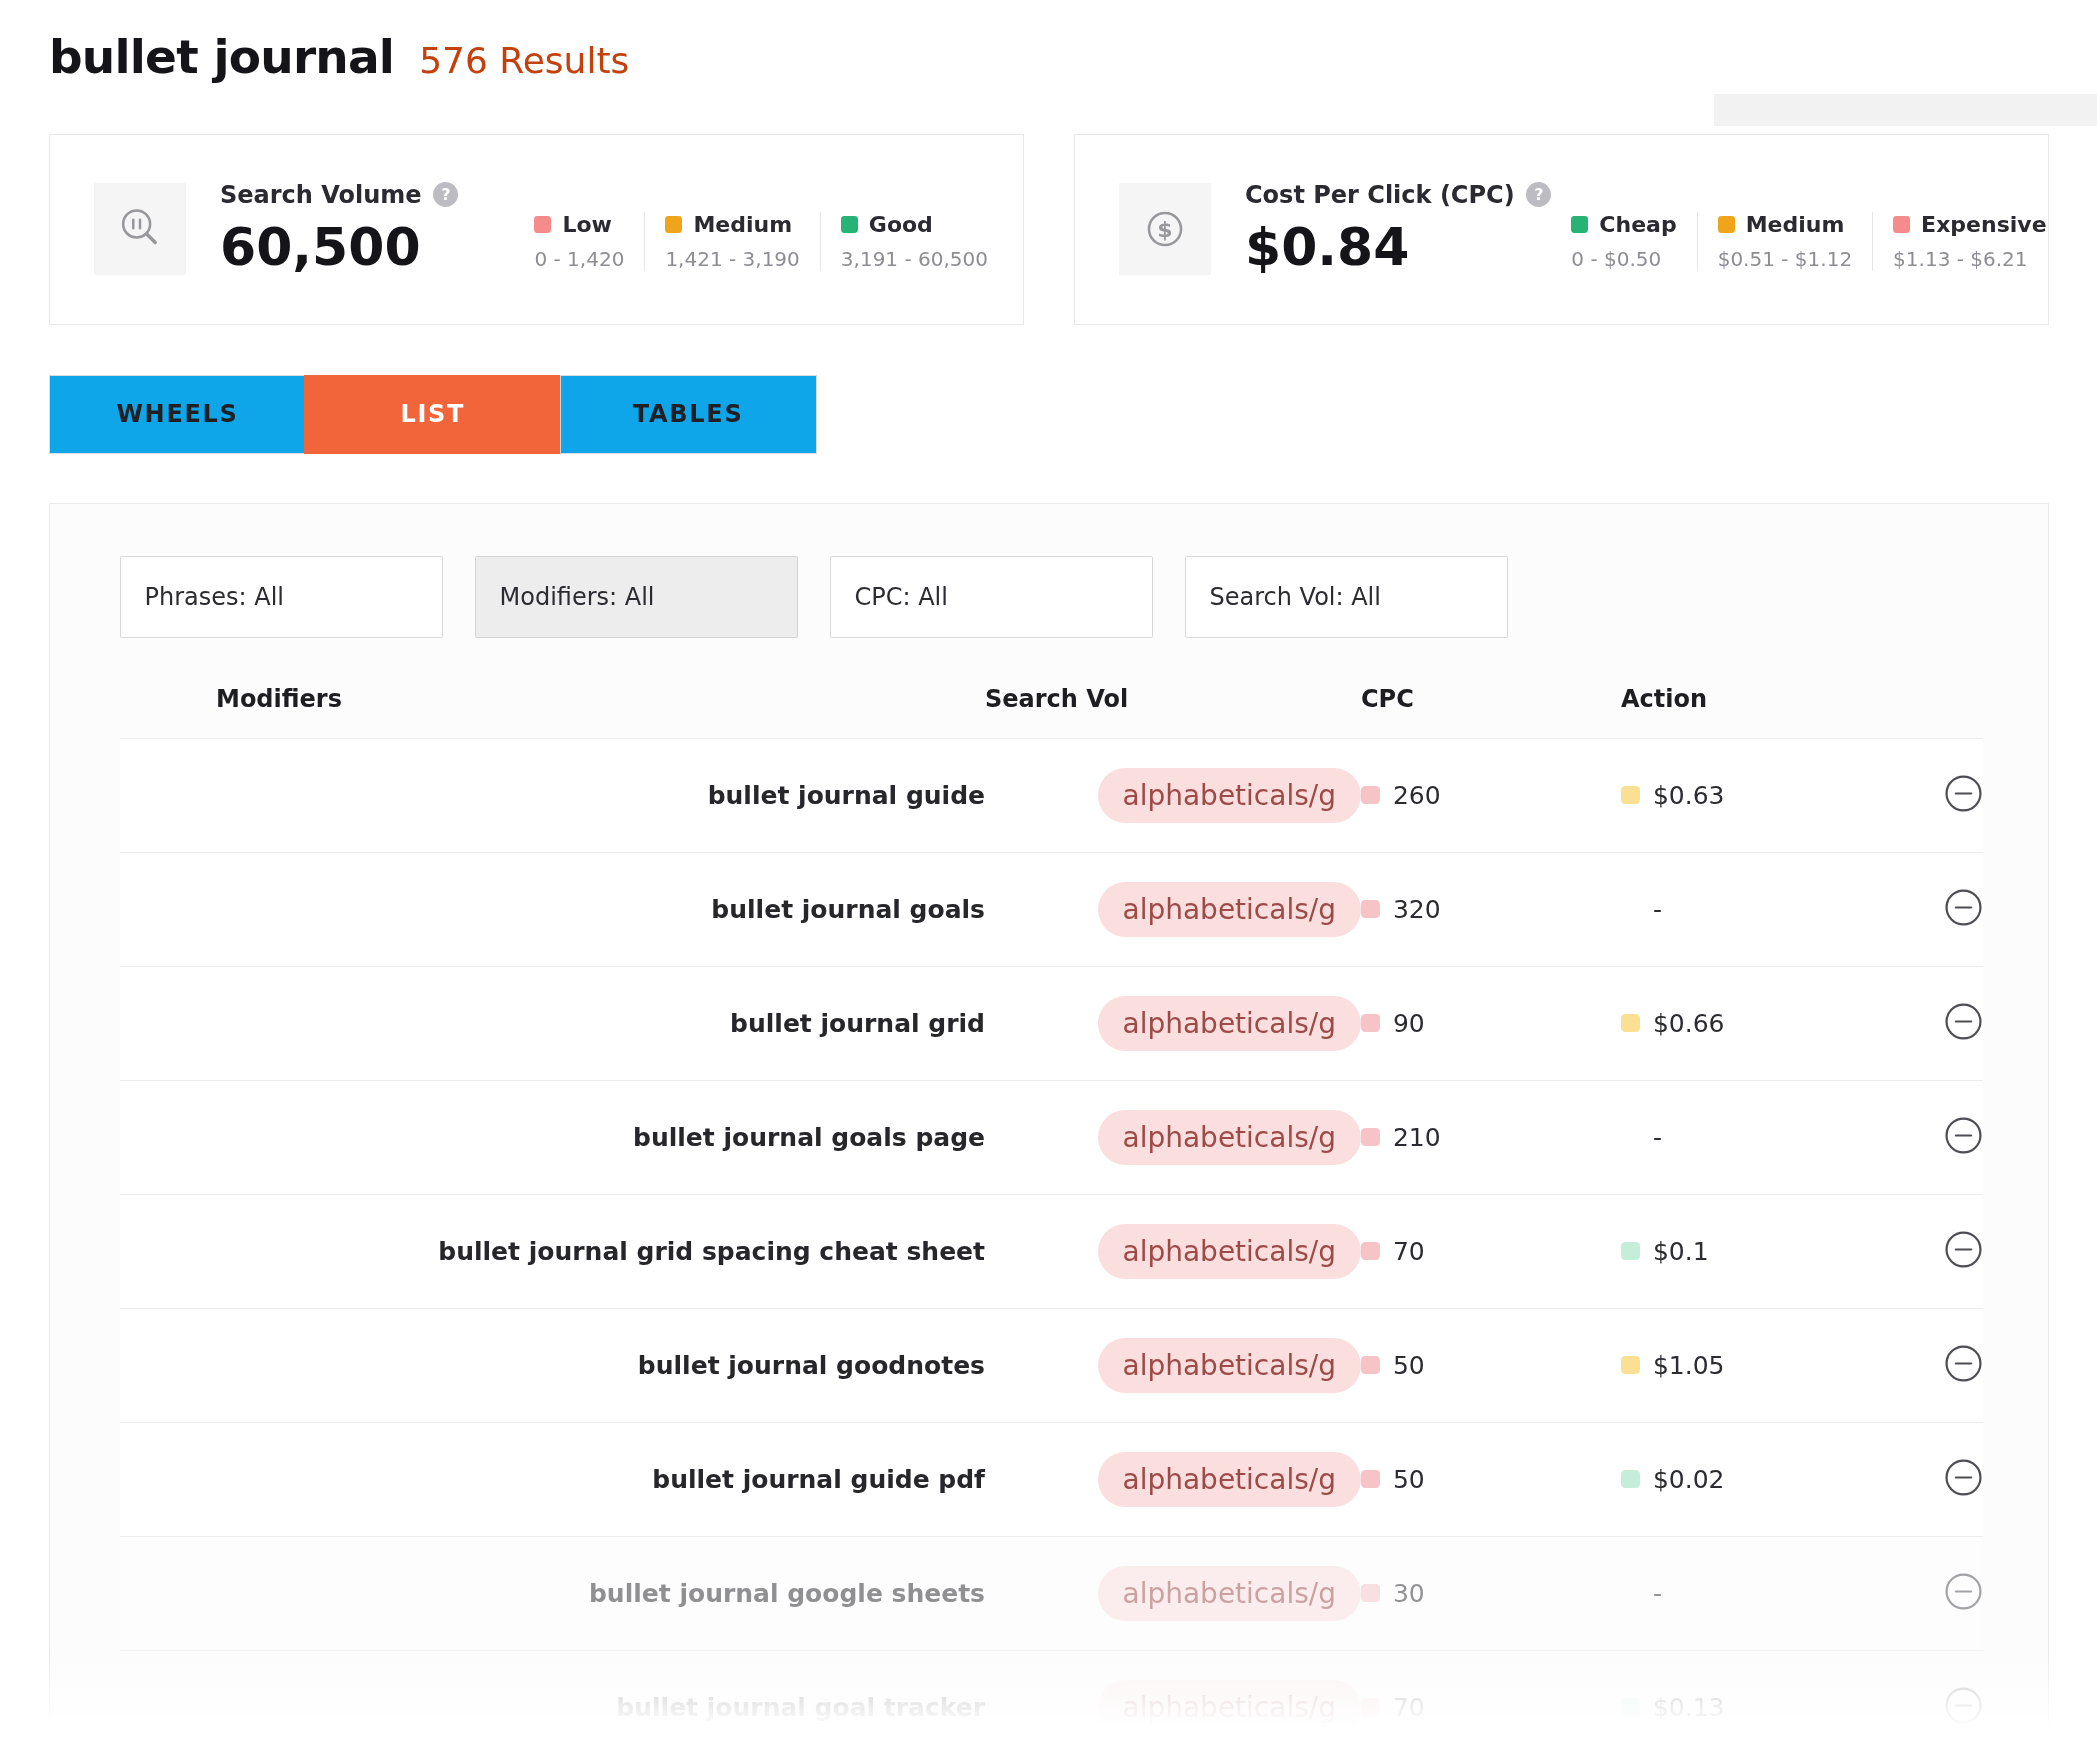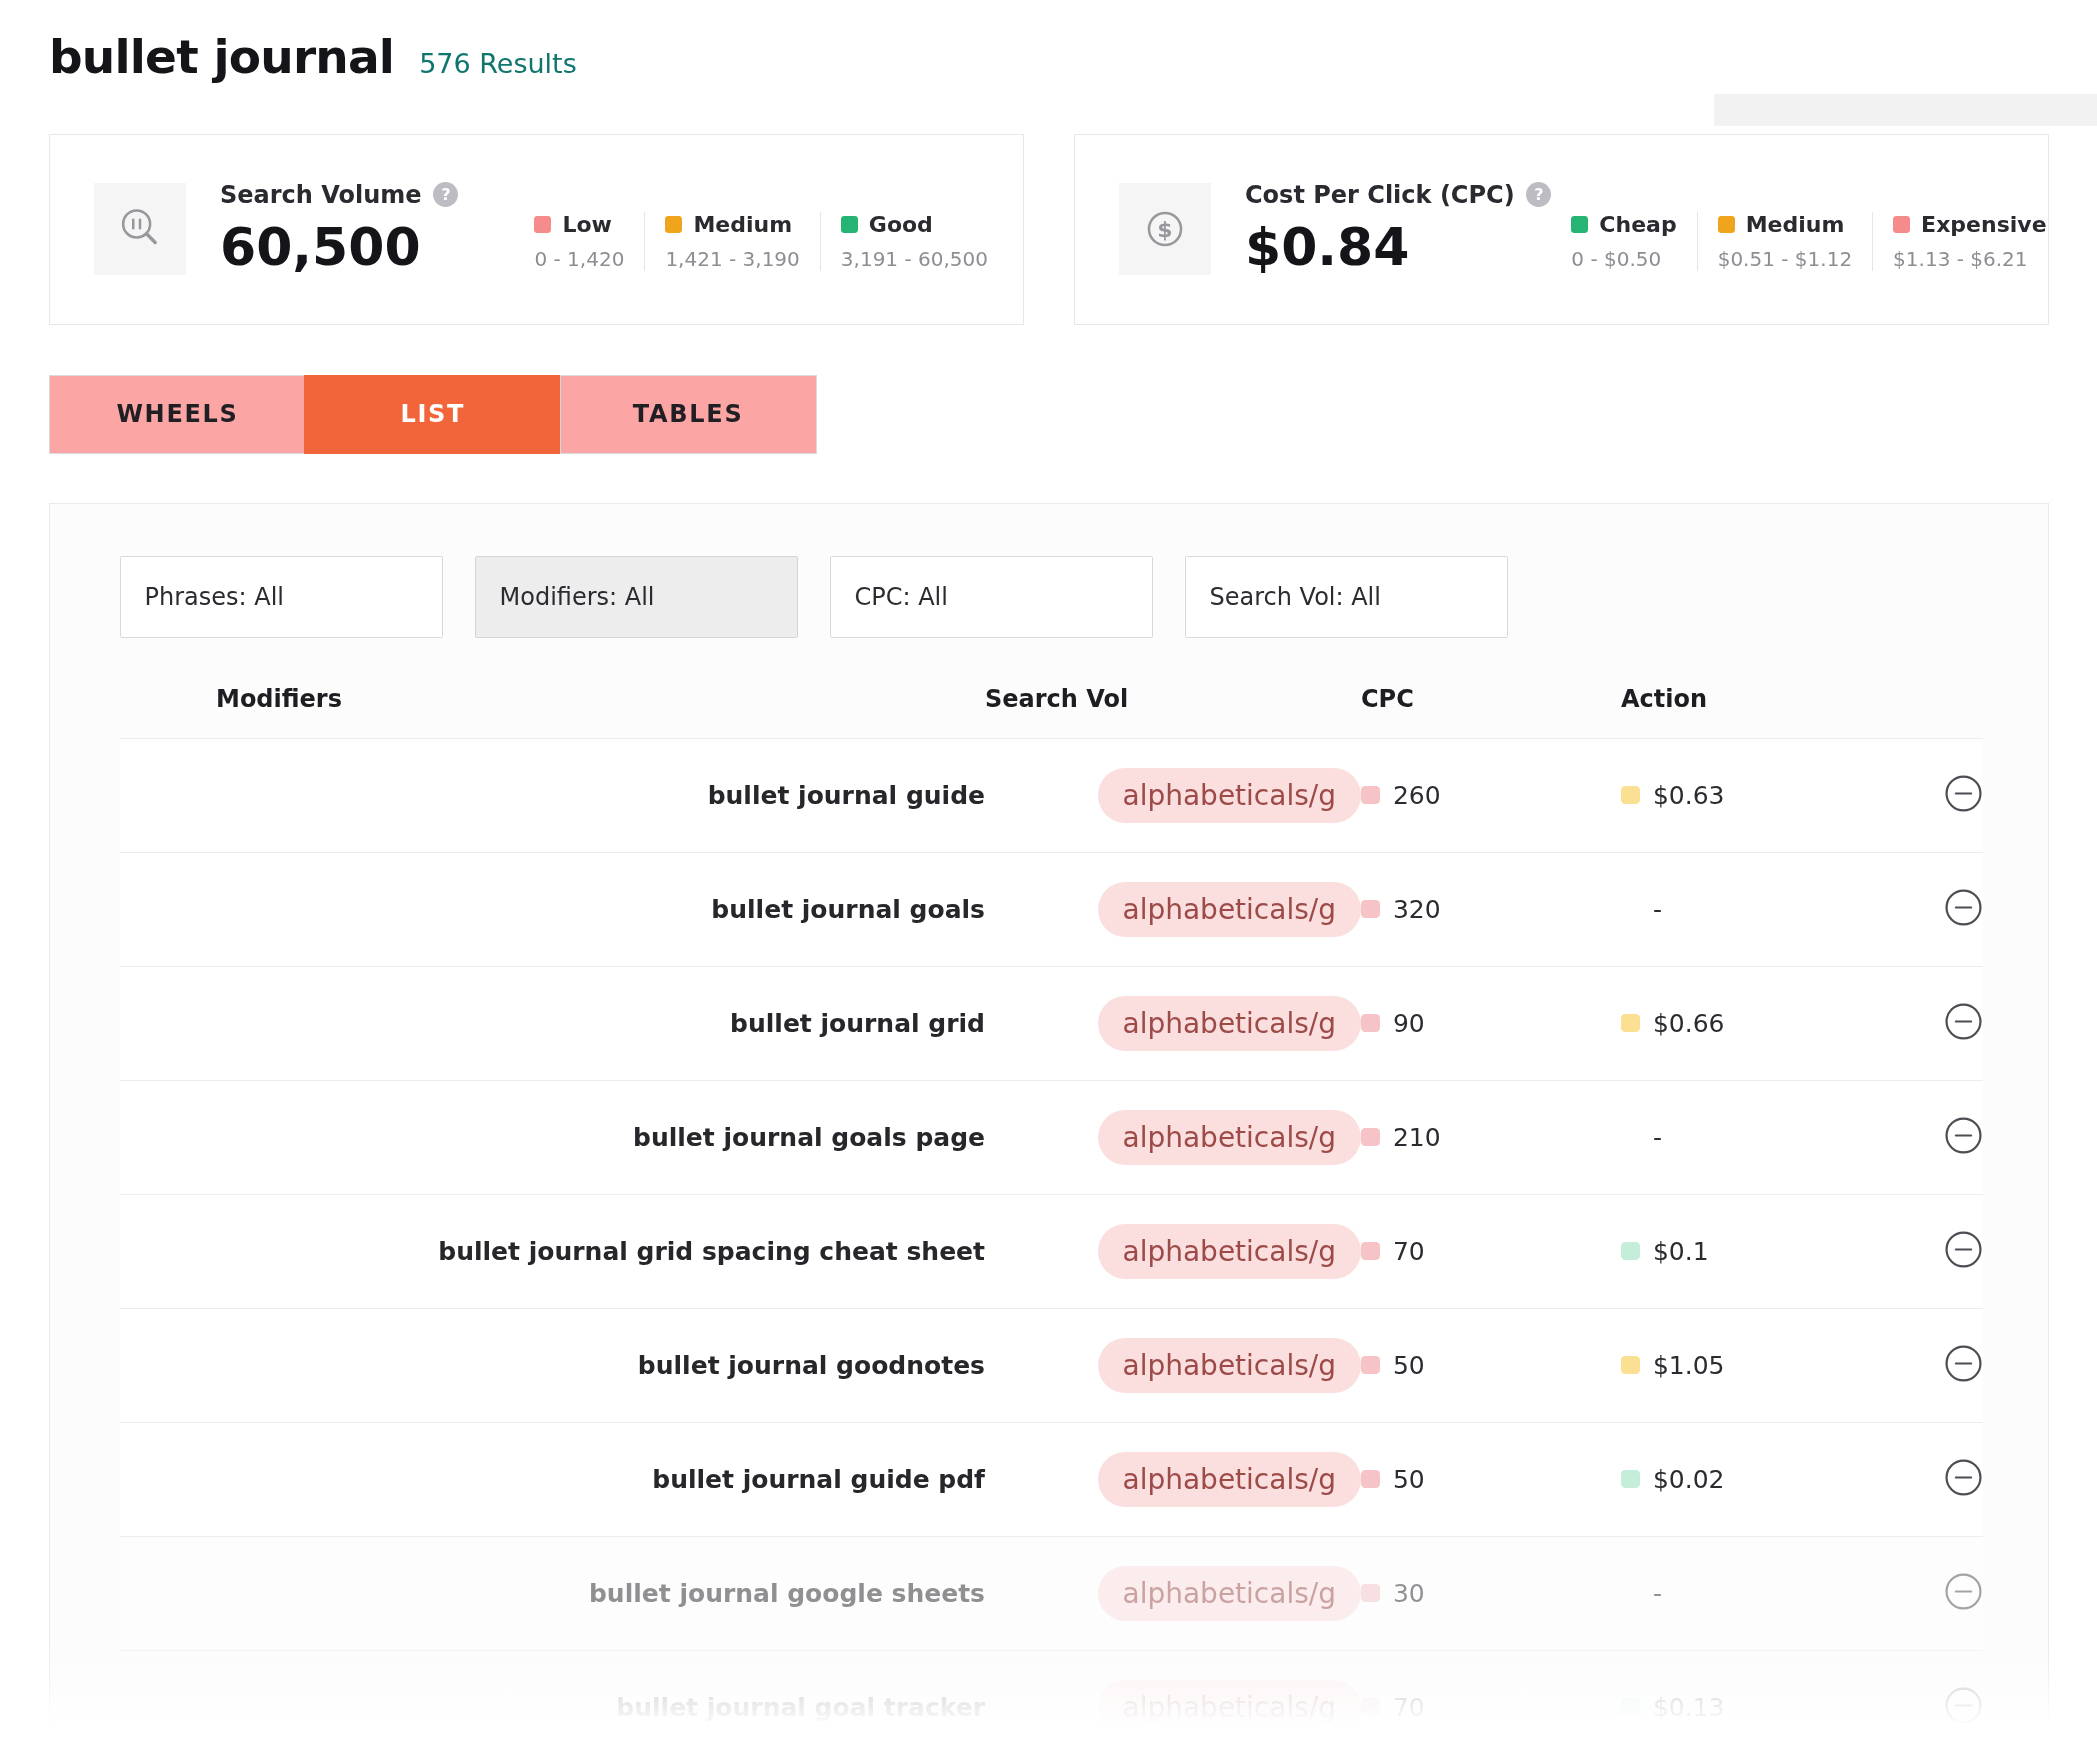--- a/index.html
+++ b/index.html
@@ -6,21 +6,21 @@
   html,body { margin:0; padding:0; }
   body {
     width:2098px; height:1742px; overflow:hidden; position:relative;
     background:#ffffff; color:#1f1f24;
     font-family:"DejaVu Sans","Liberation Sans",sans-serif;
   }
 
   
   .header { display:flex; align-items:baseline; gap:25px; padding:28.5px 0 0 49px; }
   .title { font-size:47px; font-weight:bold; letter-spacing:-0.8px; color:#141419; }
-  .results { font-size:27px; color:#0f766e; }
+  .results { font-size:36px; color:#c2410c; }
 
   .topbar-scroll { position:absolute; top:94px; right:0; width:384px; height:32px; background:#f2f2f3; }
 
   
   .cards { display:flex; gap:50px; margin:50px 49px 0 49px; }
   .card { flex:1; border:0.8px solid #e8e8ea; background:#fff; height:191px;
           display:flex; align-items:center; padding:0 15px 0 44px; overflow:hidden; }
   .icon-box { width:92px; height:92px; background:#f5f5f6; flex:none;
               display:flex; align-items:center; justify-content:center; }
   .stat-text { margin-left:34px; flex:none; }
@@ -35,21 +35,21 @@
   .legend-range { font-size:20px; color:#8d8d94; white-space:nowrap; }
   .lsq { width:17px; height:17px; border-radius:3.4px; flex:none; }
   .c-low  { background:#f58b8b; }
   .c-med  { background:#f0a41c; }
   .c-good { background:#25b474; }
 
   
   .tabs { display:flex; margin:50px 0 0 49px; }
   .tab { width:257px; height:79px; display:flex; align-items:center; justify-content:center;
          font-size:24px; font-weight:bold; letter-spacing:1.7px; border:0.8px solid #dadadc;
-         background:#fca5a5; color:#1f1f24; margin-left:-1.7px; cursor:pointer; }
+         background:#0ea5e9; color:#1f1f24; margin-left:-1.7px; cursor:pointer; }
   .tab:first-child { margin-left:0; }
   .tab.active { background:#f2643a; border-color:#f2643a; color:#fff; }
 
   
   .panel { margin:49px 49px 0 49px; border:0.8px solid #eaeaec; background:#fcfcfd;
            padding:52px 0 101px 0; }
 
   .filters { display:flex; gap:32px; margin-left:70px; }
   .filter { width:323px; height:82px; border:0.8px solid #d9d9db; background:#fff; border-radius:1.7px;
             display:flex; align-items:center; padding-left:23.5px; font-size:24px; color:#2b2b31; cursor:pointer;text-align:center; }

